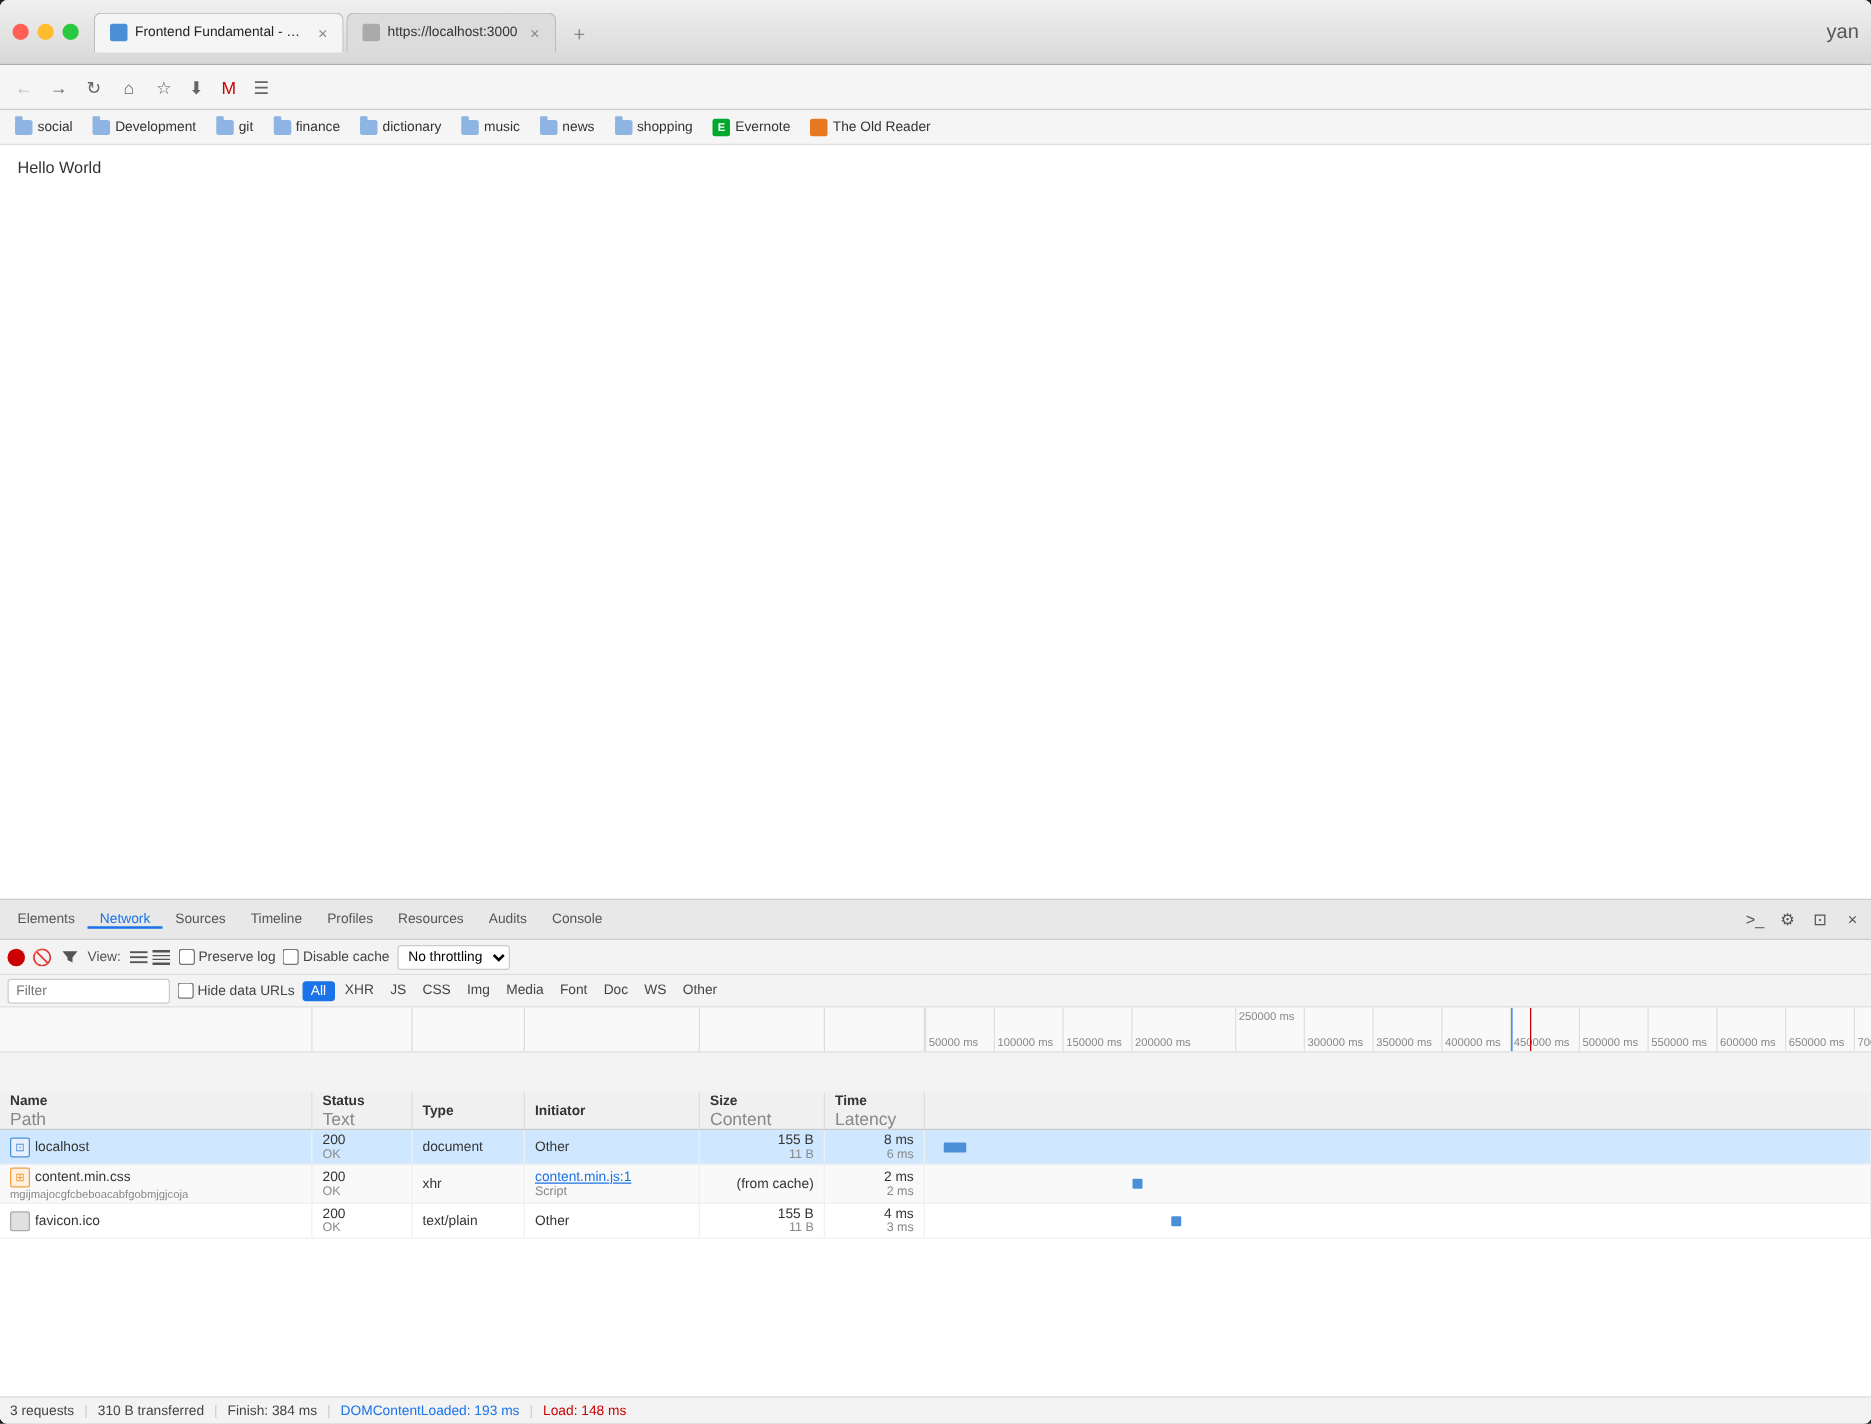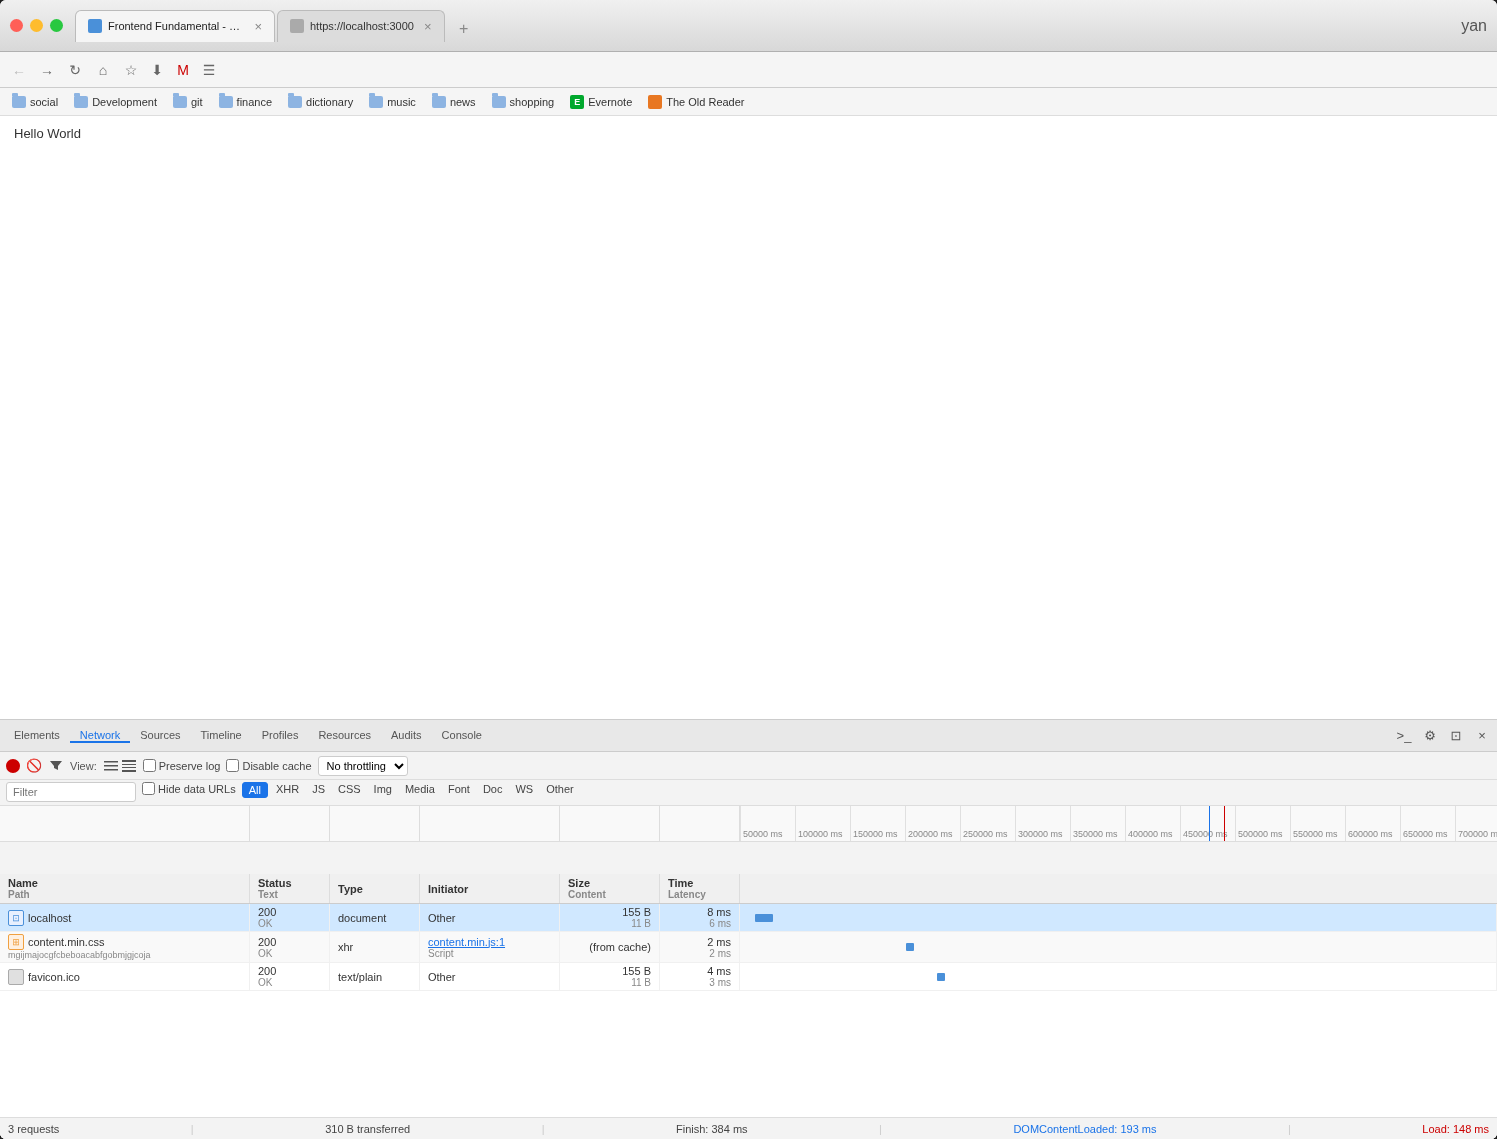--- a/index.html
+++ b/index.html
@@ -58,31 +58,31 @@
     .network-toolbar { display: flex; align-items: center; padding: 4px 6px; gap: 6px; background: #f3f3f3; border-bottom: 1px solid #ddd; height: 28px; }
     .record-btn { width: 14px; height: 14px; border-radius: 50%; background: #cc0000; border: none; cursor: pointer; }
     .clear-btn, .filter-icon, .view-icon { width: 16px; height: 16px; color: #555; cursor: pointer; display: flex; align-items: center; justify-content: center; font-size: 13px; }
     .view-label { font-size: 11px; color: #555; }
     .view-toggle { display: flex; gap: 2px; }
     .view-toggle-btn { width: 16px; height: 16px; color: #555; cursor: pointer; }
     .checkbox-label { display: flex; align-items: center; gap: 3px; font-size: 11px; color: #444; cursor: pointer; }
     .throttle-select { height: 20px; font-size: 11px; border: 1px solid #ccc; border-radius: 3px; padding: 0 4px; background: white; cursor: pointer; }
 
     
-    .filter-bar { display: flex; align-items: flex-start; padding: 2px 6px; gap: 6px; background: #f3f3f3; border-bottom: 1px solid #ddd; height: 26px; }
+    .filter-bar { display: flex; align-items: center; padding: 2px 6px; gap: 6px; background: #f3f3f3; border-bottom: 1px solid #ddd; height: 26px; }
     .filter-input { height: 20px; border: 1px solid #ccc; border-radius: 3px; padding: 0 6px; font-size: 11px; width: 130px; }
     .filter-type-btn { padding: 1px 6px; font-size: 11px; border: 1px solid #ccc; border-radius: 3px; cursor: pointer; background: white; color: #444; }
     .filter-type-btn.active { background: #1a73e8; color: white; border-color: #1a73e8; }
     .filter-types { display: flex; gap: 3px; }
     .filter-type-item { font-size: 11px; color: #444; cursor: pointer; padding: 1px 5px; border-radius: 2px; }
 
     
     .table-header { display: flex; background: #f0f0f0; border-bottom: 1px solid #ccc; height: 30px; align-items: stretch; flex-shrink: 0; margin-top: 32px; }
     .th { font-size: 11px; color: #333; font-weight: 600; padding: 0 8px; display: flex; flex-direction: column; justify-content: center; border-right: 1px solid #ddd; cursor: pointer; }
-    .th-sub { font-size: 10px; color: #888; font-weight: bold; }
+    .th-sub { font-size: 14px; color: #888; font-weight: normal; }
     .th-name { width: 250px; flex-shrink: 0; }
     .th-status { width: 80px; flex-shrink: 0; }
     .th-type { width: 90px; flex-shrink: 0; }
     .th-initiator { width: 140px; flex-shrink: 0; }
     .th-size { width: 100px; flex-shrink: 0; }
     .th-time { width: 80px; flex-shrink: 0; }
     .th-timeline { flex: 1; }
     .th-sort-icon { color: #888; font-size: 10px; }
 
     
@@ -104,21 +104,21 @@
     .row-icon-doc { background: #e8f0fe; border-color: #4a90d9; }
     .row-icon-css { background: #fff0e0; border-color: #f0a040; }
     .row-icon-ico { background: #e0e0e0; border-color: #aaa; }
     .name-row { display: flex; align-items: center; }
 
     
     .timeline-bar { position: absolute; height: 8px; top: 50%; transform: translateY(-50%); border-radius: 1px; }
     .bar-blue { background: #4a90d9; }
 
     
-    .status-bar { background: #f3f3f3; border-top: 1px solid #ddd; height: 22px; display: flex; align-items: center; padding: 0 8px; gap: 8px; font-size: 11px; color: #444; flex-shrink: 0; justify-content: space-between; }
+    .status-bar { background: #f3f3f3; border-top: 1px solid #ddd; height: 22px; display: flex; align-items: center; padding: 0 8px; gap: 8px; font-size: 11px; color: #444; flex-shrink: 0; }
     .status-divider { color: #ccc; }
     .status-domcontent { color: #1a73e8; }
     .status-load { color: #cc0000; }
 
     .devtools-panel { display: flex; flex-direction: column; flex: 1; min-height: 0; }
     .network-content { flex: 1; display: flex; flex-direction: column; overflow: hidden; position: relative; }
   </style>
 </head>
 <body>
 
@@ -319,21 +319,21 @@
                   </div>
                 <div style="min-width:55px; border-left:1px solid #e0e0e0; padding:2px 2px; height:100%; display:flex; align-items:flex-end;">
                     <span>100000 ms</span>
                   </div>
                 <div style="min-width:55px; border-left:1px solid #e0e0e0; padding:2px 2px; height:100%; display:flex; align-items:flex-end;">
                     <span>150000 ms</span>
                   </div>
                 <div style="min-width:55px; border-left:1px solid #e0e0e0; padding:2px 2px; height:100%; display:flex; align-items:flex-end;">
                     <span>200000 ms</span>
                   </div>
-                <div style="min-width:55px; border-left:1px solid #e0e0e0; padding:2px 2px; height:100%; display:flex; align-items:flex-end;">
+                <div style="min-width:55px; border-left:1px solid #e0e0e0; padding:2px 2px; height:100%; display:flex; margin-left:28px;">
                     <span>250000 ms</span>
                   </div>
                 <div style="min-width:55px; border-left:1px solid #e0e0e0; padding:2px 2px; height:100%; display:flex; align-items:flex-end;">
                     <span>300000 ms</span>
                   </div>
                 <div style="min-width:55px; border-left:1px solid #e0e0e0; padding:2px 2px; height:100%; display:flex; align-items:flex-end;">
                     <span>350000 ms</span>
                   </div>
                 <div style="min-width:55px; border-left:1px solid #e0e0e0; padding:2px 2px; height:100%; display:flex; align-items:flex-end;">
                     <span>400000 ms</span>

